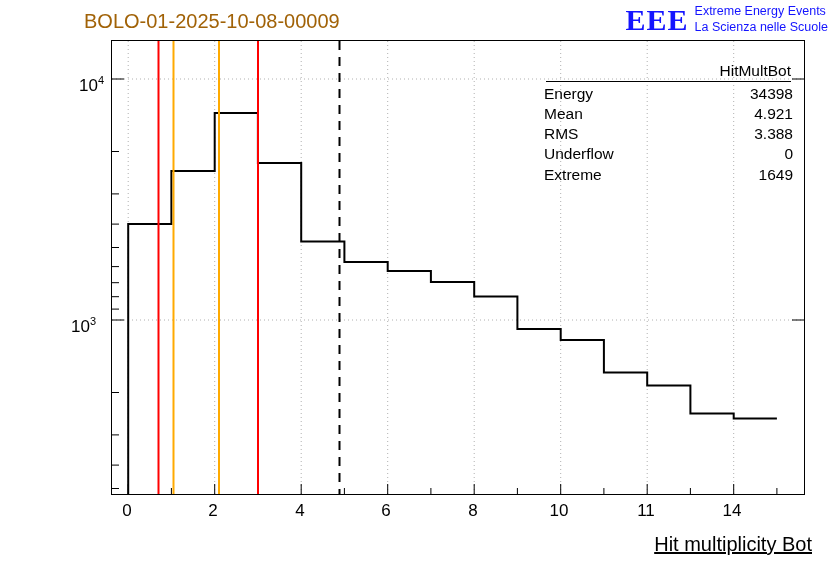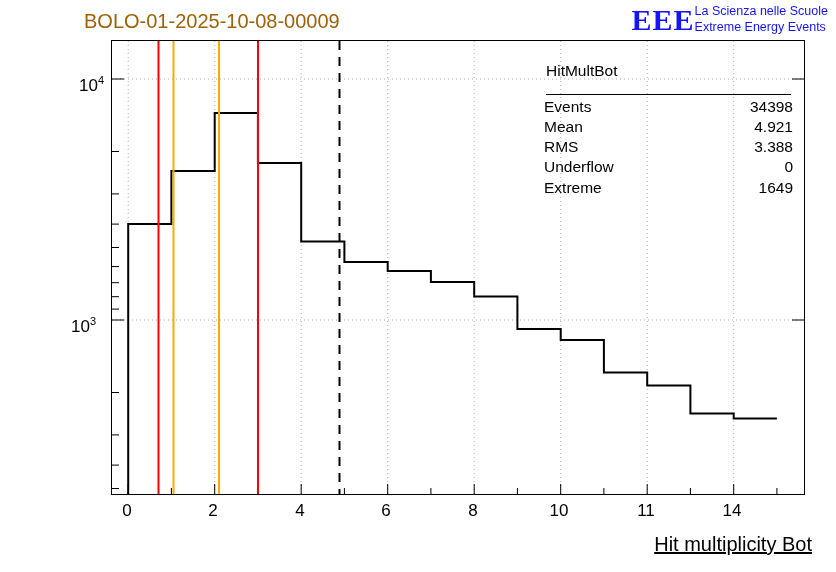--- a/index.html
+++ b/index.html
@@ -1,50 +1,50 @@
 <!DOCTYPE html>
 <html><head>
 <meta charset="utf-8">
 <style>
   html,body{margin:0;padding:0;}
   body{width:836px;height:572px;background:#ffffff;font-family:"Liberation Sans",sans-serif;overflow:hidden;}
   #root{position:relative;width:836px;height:572px;}
 
   .title{position:absolute;left:84px;top:10px;font-size:20px;color:#a16207;white-space:nowrap;}
 
-  .logo{position:absolute;right:8px;top:4px;display:flex;align-items:center;}
+  .logo{position:absolute;right:8px;top:4px;display:flex;align-items:center;gap:6px;}
   .logo-eee{font-family:"Liberation Serif",serif;font-weight:bold;font-size:30px;color:#1414ff;letter-spacing:1px;line-height:1;}
   .logo-text{font-size:12.5px;color:#1414ff;line-height:1.25;}
 
   .plot-frame{position:absolute;left:111px;top:40px;width:694px;height:455px;border:1px solid #000;box-sizing:border-box;background:transparent;}
 
   svg.chart{position:absolute;left:0;top:0;}
 
   .ylabel-tick{position:absolute;font-size:17px;color:#000;text-align:right;white-space:nowrap;margin-top:6px;}
   .xlabel-tick{position:absolute;font-size:17px;color:#000;text-align:center;white-space:nowrap;}
   .axis-title{position:absolute;font-size:20px;color:#000;white-space:nowrap;text-decoration:underline;}
 
   .stats-box{position:absolute;left:536px;top:62px;width:265px;color:#000;font-size:15.5px;}
-  .stats-title{text-align:left;border-bottom:1px solid #000;padding-bottom:14px;margin:0 10px 2px 10px;}
+  .stats-title{text-align:right;border-bottom:1px solid #000;padding-bottom:1px;margin:0 10px 2px 10px;}
   .stats-row{display:flex;justify-content:space-between;padding:0 8px;line-height:1.30;}
   .stats-row .k{text-align:left;}
   .stats-row .v{text-align:right;}
 </style>
 </head>
 <body>
 
 <div id="root">
 
   <div class="title">BOLO-01-2025-10-08-00009</div>
 
   <div class="logo">
     <div class="logo-eee">EEE</div>
     <div>
+      <div class="logo-text">Extreme Energy Events</div>
       <div class="logo-text">La Scienza nelle Scuole</div>
-      <div class="logo-text">Extreme Energy Events</div>
     </div>
   </div>
 
   <div class="plot-frame">
     <svg class="chart" width="692" height="453" viewBox="0 0 692 453">
 
       <g stroke="#b0b0b0" stroke-width="1" stroke-dasharray="1,3">
         <line x1="16.2" y1="0" x2="16.2" y2="453"></line>
         <line x1="102.7" y1="0" x2="102.7" y2="453"></line>
         <line x1="189.2" y1="0" x2="189.2" y2="453"></line>
@@ -123,21 +123,21 @@
   <div class="xlabel-tick" style="left:453px; top:501px; width:40px;">8</div>
   <div class="xlabel-tick" style="left:539px; top:501px; width:40px;">10</div>
   <div class="xlabel-tick" style="left:626px; top:501px; width:40px;">11</div>
   <div class="xlabel-tick" style="left:712px; top:501px; width:40px;">14</div>
 
   <div class="axis-title" style="right:24px; top:533px;">Hit multiplicity Bot</div>
 
   <div class="stats-box">
     <div class="stats-title">HitMultBot</div>
     <div class="stats-row">
-        <span class="k">Events</span>
+        <span class="k">Energy</span>
         <span class="v">34398</span>
       </div>
     <div class="stats-row">
         <span class="k">Mean</span>
         <span class="v">4.921</span>
       </div>
     <div class="stats-row">
         <span class="k">RMS</span>
         <span class="v">3.388</span>
       </div>

